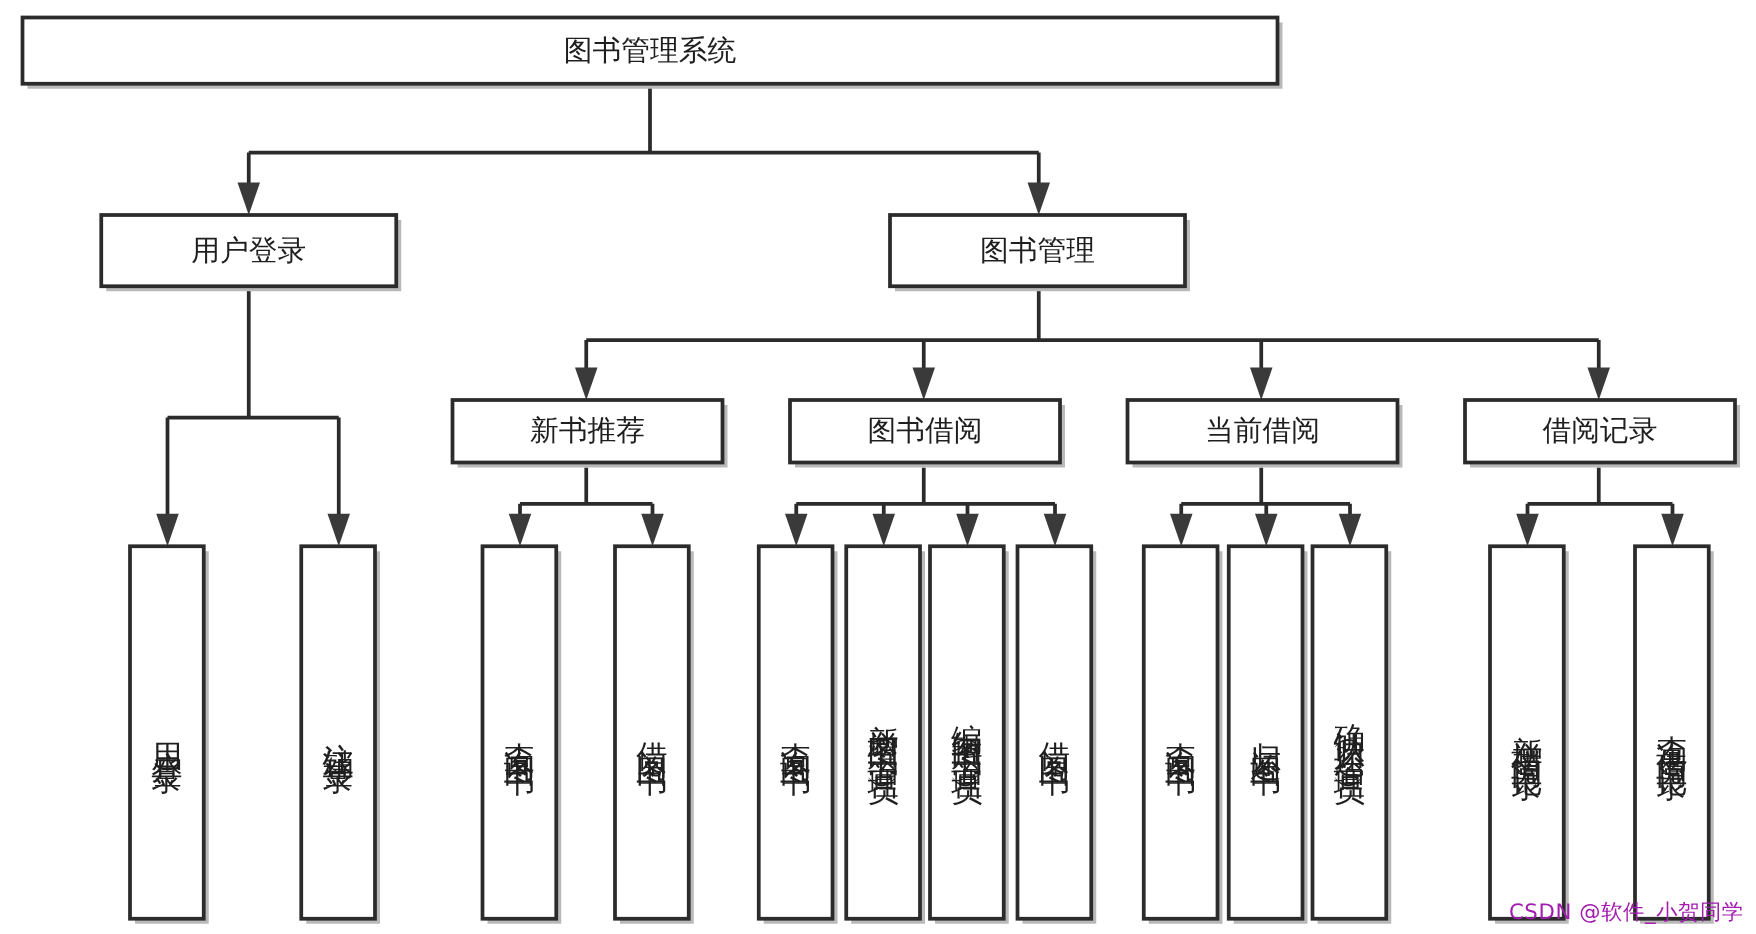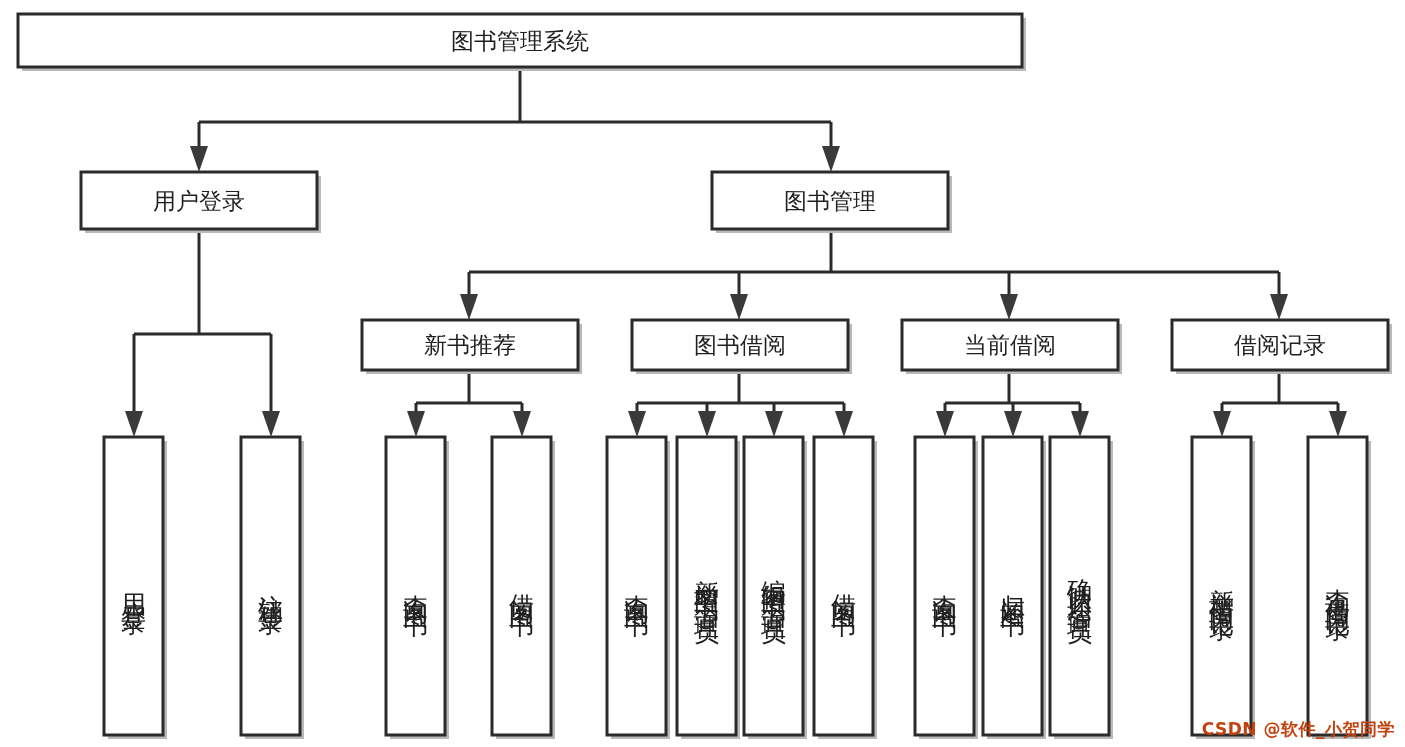--- a/index.html
+++ b/index.html
@@ -68,24 +68,23 @@
     letter-spacing: 6px;
     color: #1f1f1f;
     white-space: nowrap;
   }
   .watermark {
     position: absolute;
     right: 10px;
     bottom: 6px;
     font-family: "DejaVu Sans", "Liberation Sans", sans-serif;
     font-size: 17px;
-    color: #c2410c;
+    color: #a21caf;
     letter-spacing: 0.5px;
     white-space: nowrap;
-    font-weight: bold;
   }
 </style>
 </head>
 <body>
 
 <div id="diagram-root">
 
   <svg class="diagram" viewBox="0 0 1405 747">
 
     <g>

